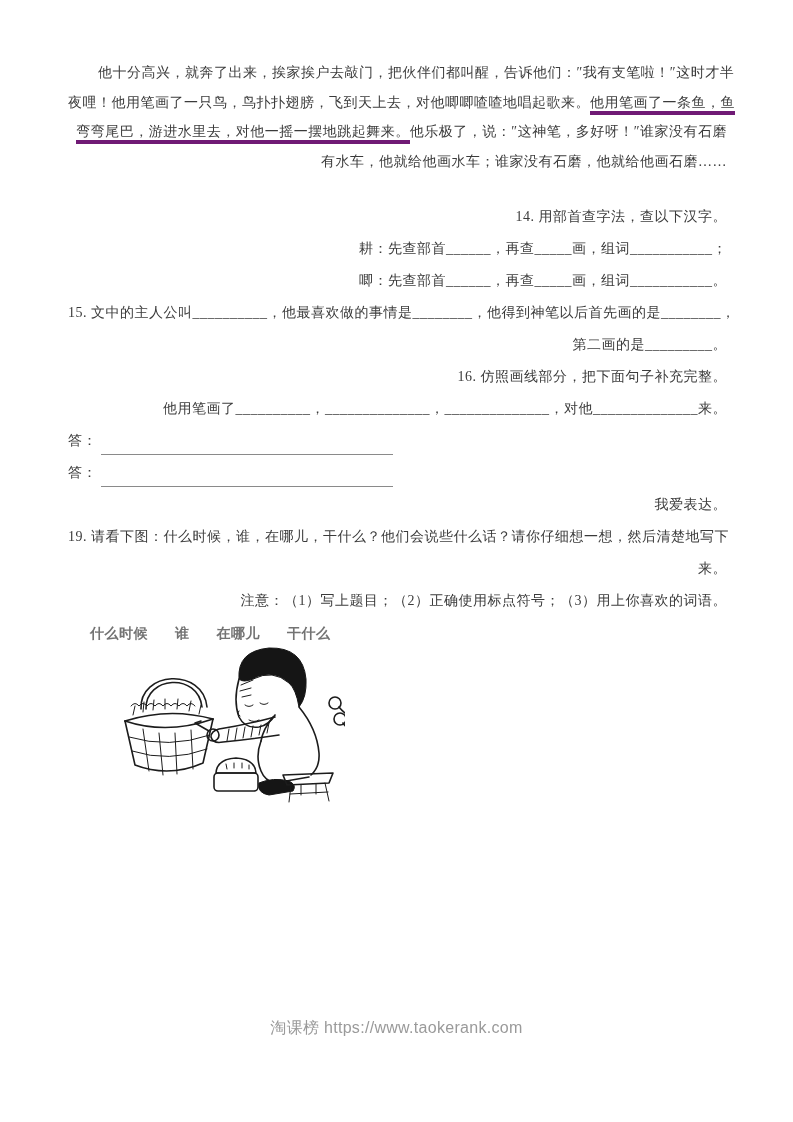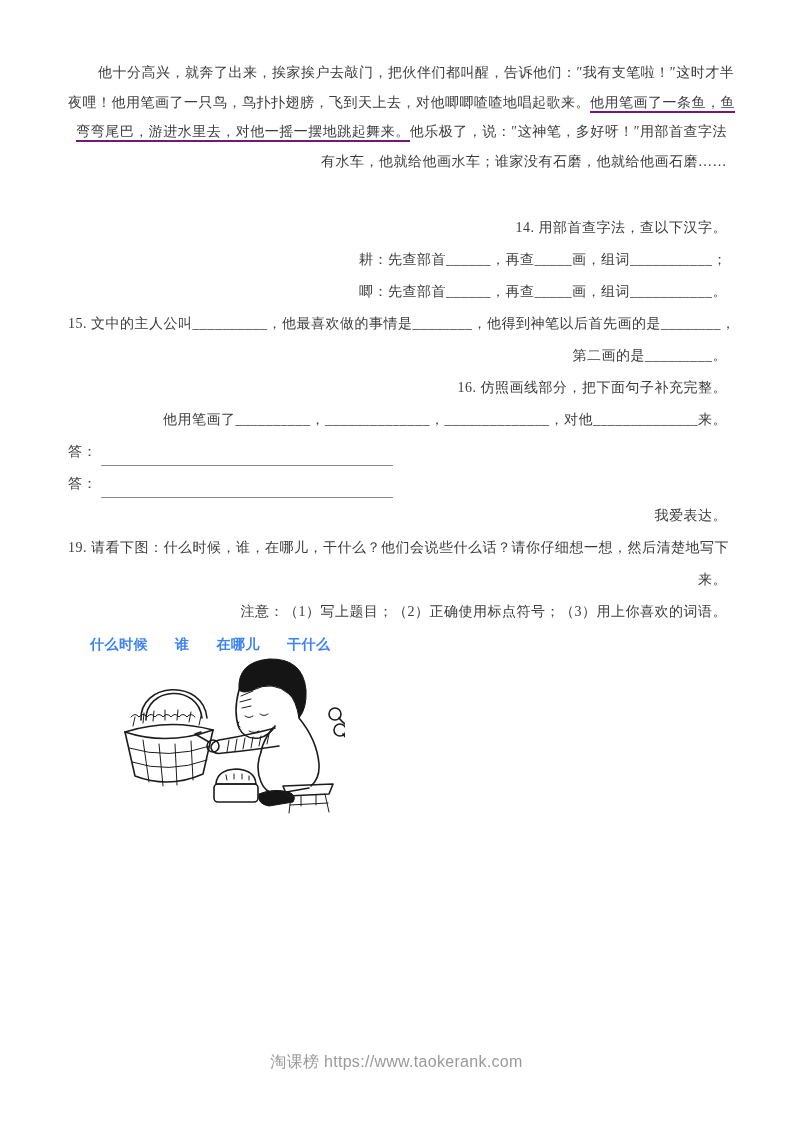--- a/index.html
+++ b/index.html
@@ -17,27 +17,27 @@
     color:#3b3b3b;
     font-size:14px;
     letter-spacing:0.5px;
     text-align:right;
   }
   .p-line{
     line-height:29.5px;
     white-space:nowrap;
   }
   .indent{display:inline-block;width:30px;}
-  .u{border-bottom:2px solid #701a75;padding-bottom:1px;}
+  .u{border-bottom:4px solid #701a75;padding-bottom:1px;}
   .row{
     line-height:29px;
     margin-top:3px;
     white-space:nowrap;
   }
-  .row.first-q{margin-top:37px;}
+  .row.first-q{margin-top:26px;}
   .answer-row{display:flex;align-items:flex-end;}
   .ans-line{
     display:inline-block;
     width:292px;
     border-bottom:1px solid #8a8a8a;
     height:18px;
     margin-left:4px;
   }
   .red-prompt{
     margin-top:10px;
@@ -47,39 +47,39 @@
     font-weight:bold;
   }
   .illustration{
     margin-top:2px;
     margin-left:45px;
     width:232px;
     height:158px;
   }
   .footer{
     position:absolute;
-    left:0;top:1052px;width:793px;
+    left:0;top:1018px;width:793px;
     text-align:center;
     font-family:"Liberation Sans","DejaVu Sans",sans-serif;
     font-size:16px;
     color:#9a9a9a;
     letter-spacing:0.3px;
   }
   svg .ln{fill:none;stroke:#1c1c1c;stroke-width:1.6;stroke-linecap:round;stroke-linejoin:round;}
   svg .thin{fill:none;stroke:#1c1c1c;stroke-width:1;stroke-linecap:round;}
   svg .blk{fill:#151515;stroke:#151515;}
 </style>
 </head>
 <body>
 
 <div class="content">
 
   <div class="p-line"><span class="indent"></span><span>他十分高兴，就奔了出来，挨家挨户去敲门，把伙伴们都叫醒，告诉他们：″我有支笔啦！″这时才半</span></div>
   <div class="p-line"><span>夜哩！他用笔画了一只鸟，鸟扑扑翅膀，飞到天上去，对他唧唧喳喳地唱起歌来。</span><span class="u">他用笔画了一条鱼，鱼</span></div>
-  <div class="p-line"><span class="u">弯弯尾巴，游进水里去，对他一摇一摆地跳起舞来。</span><span>他乐极了，说：″这神笔，多好呀！″用部首查字法</span></div>
+  <div class="p-line"><span class="u">弯弯尾巴，游进水里去，对他一摇一摆地跳起舞来。</span><span>他乐极了，说：″这神笔，多好呀！″谁家没有石磨</span></div>
   <div class="p-line"><span>有水车，他就给他画水车；谁家没有石磨，他就给他画石磨……</span></div>
 
   <div class="row first-q">14. 用部首查字法，查以下汉字。</div>
   <div class="row">耕：先查部首______，再查_____画，组词___________；</div>
   <div class="row">唧：先查部首______，再查_____画，组词___________。</div>
 
   <div class="row">15. 文中的主人公叫__________，他最喜欢做的事情是________，他得到神笔以后首先画的是________，</div>
   <div class="row">第二画的是_________。</div>
 
   <div class="row">16. 仿照画线部分，把下面句子补充完整。</div>
@@ -94,21 +94,21 @@
     <span>答：</span>
     <span class="ans-line"></span>
   </div>
 
   <div class="row">我爱表达。</div>
 
   <div class="row">19. 请看下图：什么时候，谁，在哪儿，干什么？他们会说些什么话？请你仔细想一想，然后清楚地写下</div>
   <div class="row">来。</div>
   <div class="row">注意：（1）写上题目；（2）正确使用标点符号；（3）用上你喜欢的词语。</div>
 
-  <div class="red-prompt" style="color:#3b82f6;gap:27px;">
+  <div class="red-prompt" style="color:#737373;gap:27px;">
     <span>什么时候</span>
     <span>谁</span>
     <span>在哪儿</span>
     <span>干什么</span>
   </div>
 
   <div class="illustration">
     <svg viewBox="0 0 232 158" width="232" height="158" xmlns="http://www.w3.org/2000/svg">
 
       <g>

